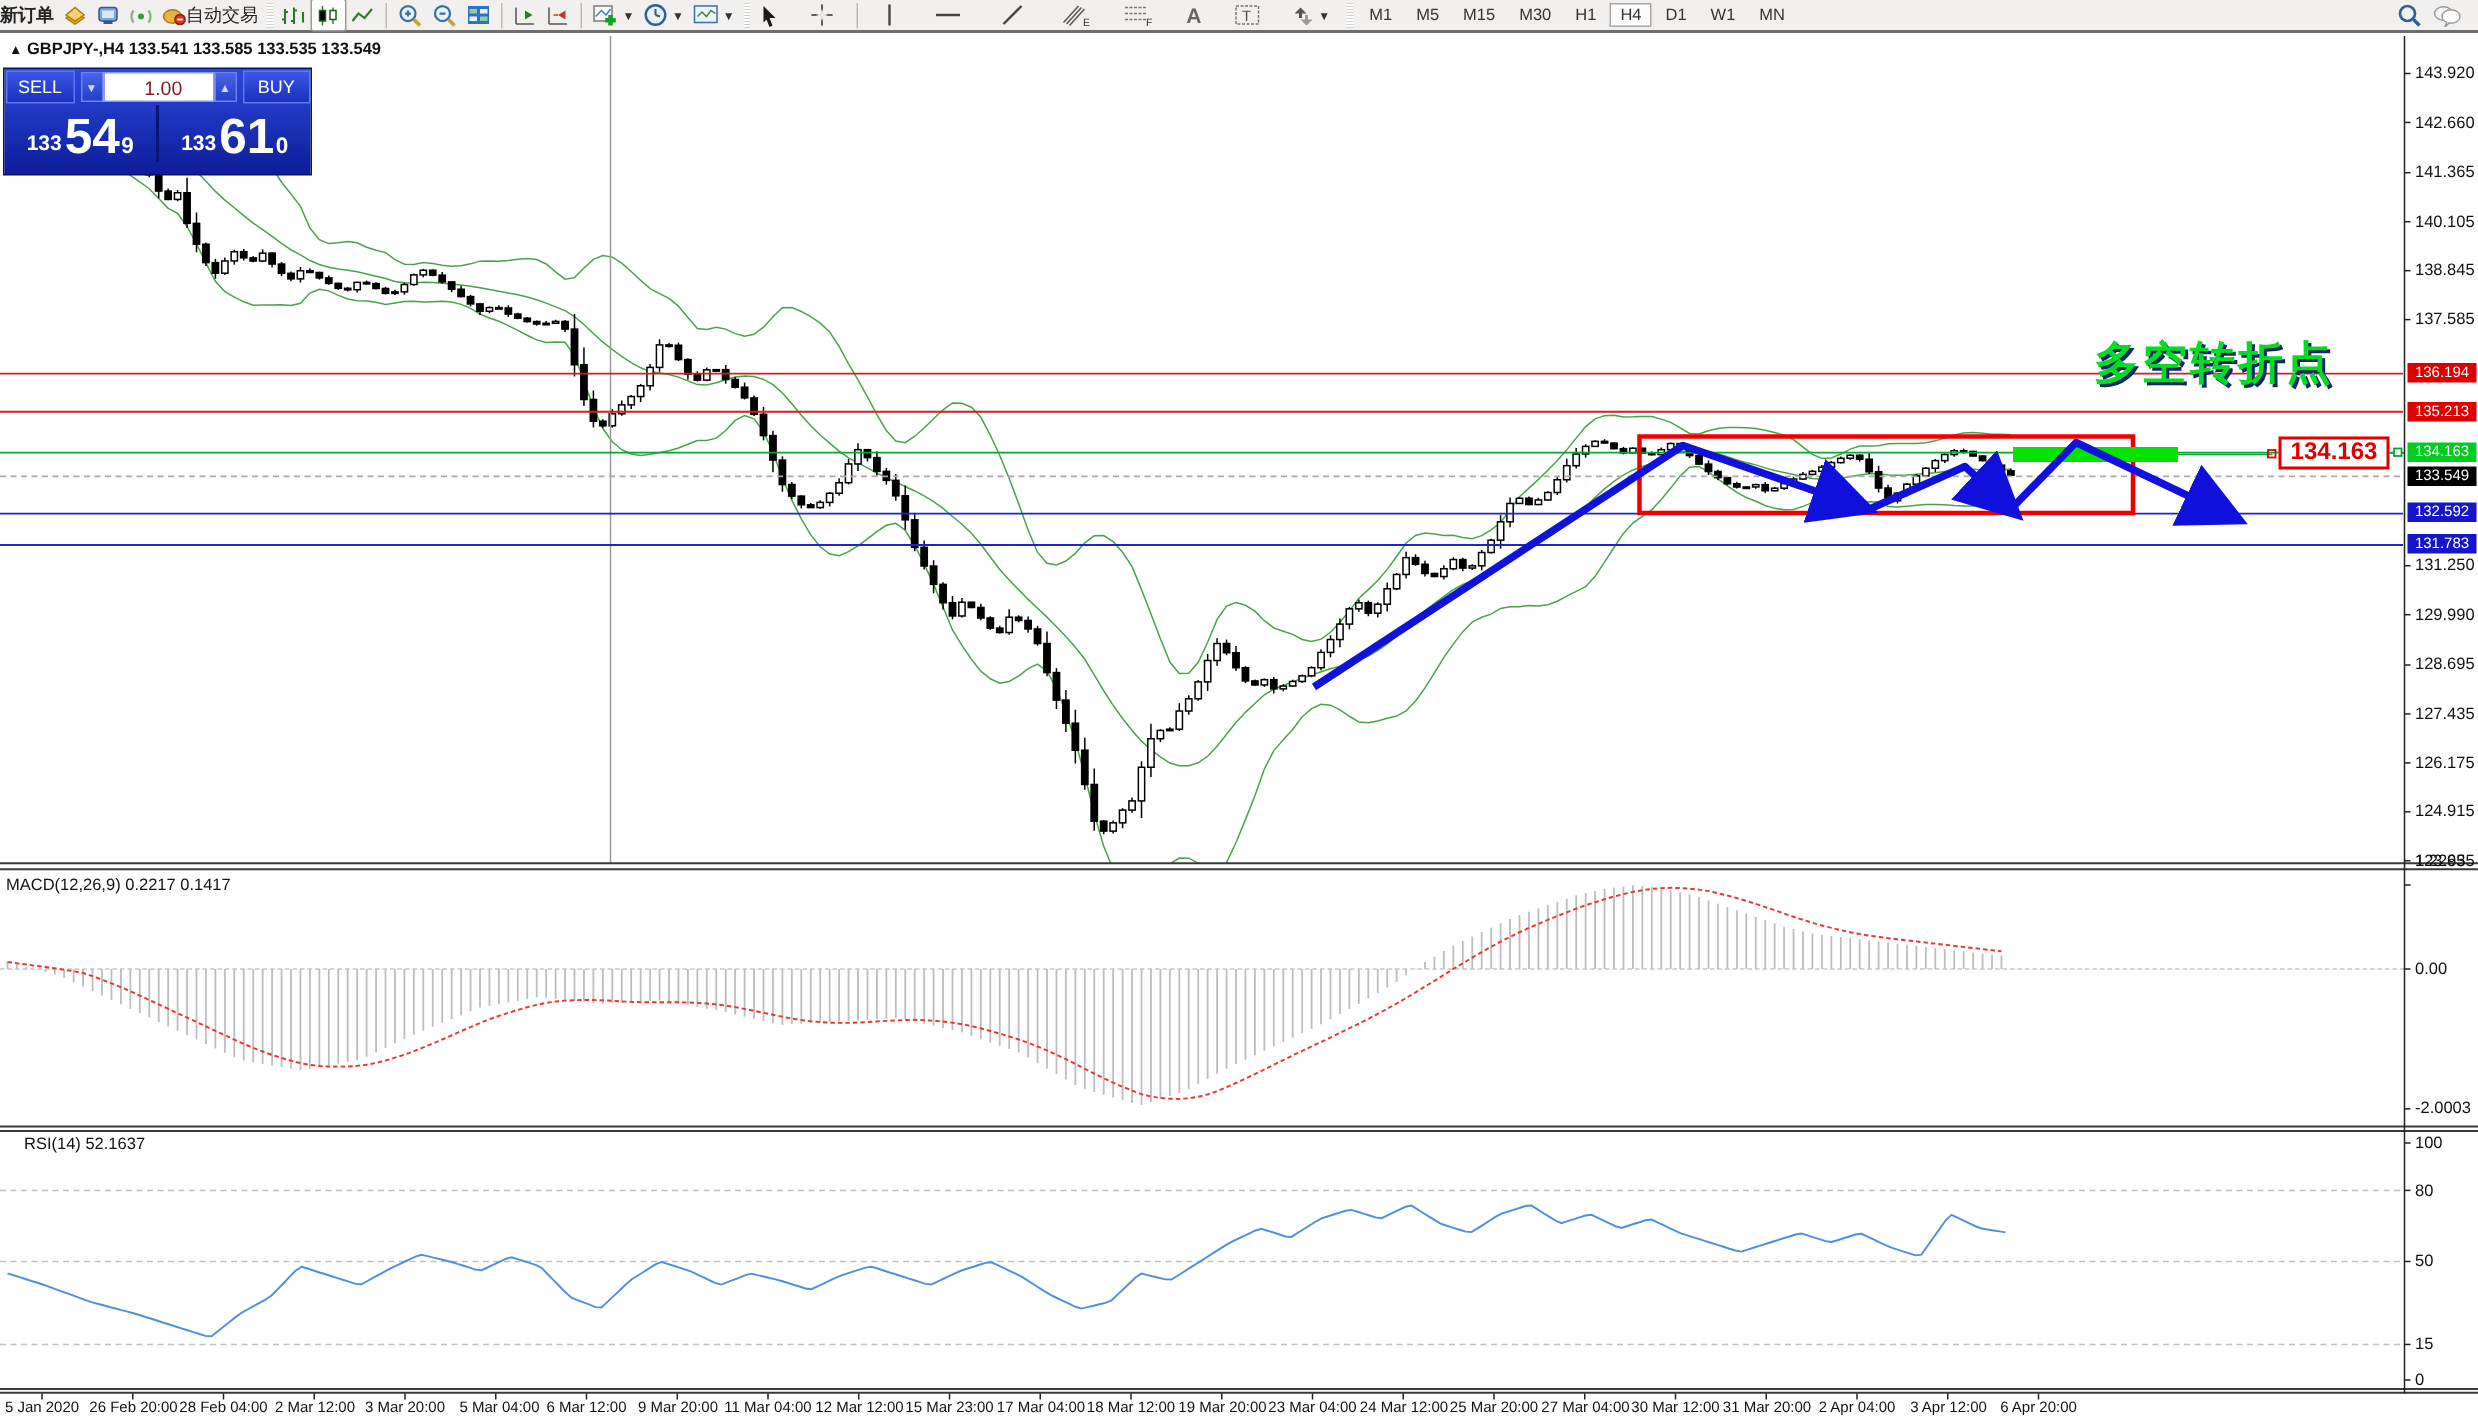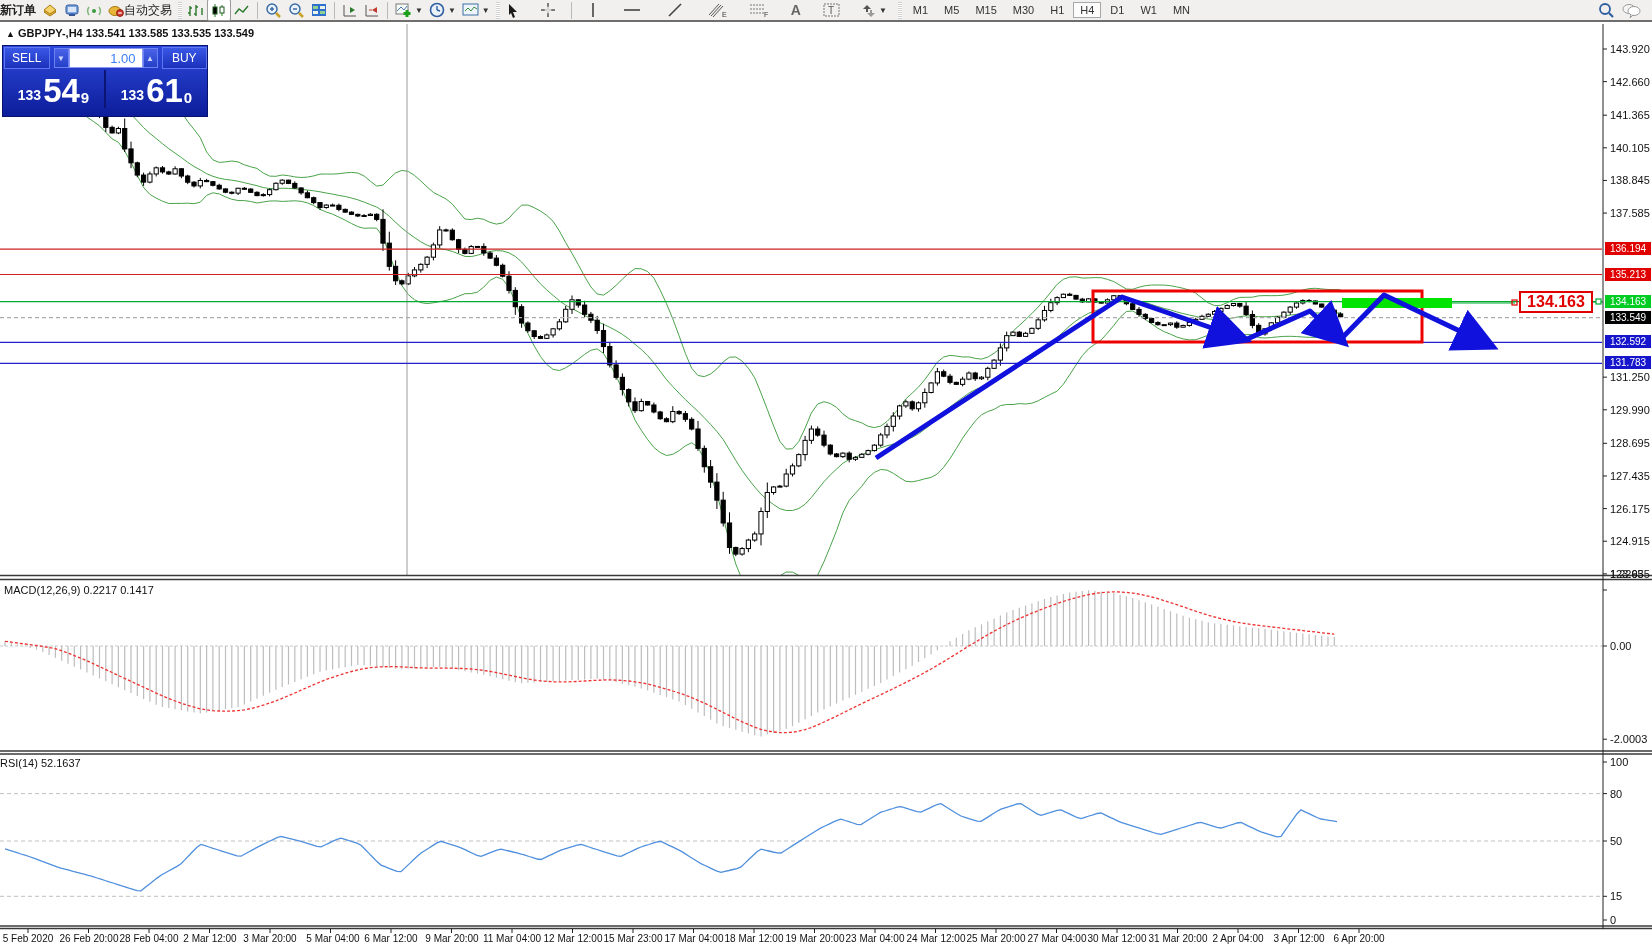--- a/index.html
+++ b/index.html
@@ -25,22 +25,22 @@
   .pane-label{position:absolute;font-size:11px;color:#111;z-index:10;}
 
   
   .trade-panel{position:absolute;left:2px;top:45px;width:206px;height:72px;z-index:30;
                background:linear-gradient(#2c49dd,#0d1d9a);border:1px solid #08136e;box-sizing:border-box;}
   .tp-row1{display:flex;height:24px;align-items:center;}
   .tp-sell,.tp-buy{width:46px;height:22px;background:linear-gradient(#3a57e6,#1a31bb);color:#fff;font-size:12px;
                    display:flex;align-items:center;justify-content:center;border:1px solid #5f76f0;box-sizing:border-box;}
   .tp-spin{width:15px;height:20px;background:linear-gradient(#4a63e8,#2440c6);color:#cdd6ff;font-size:8px;
            display:flex;align-items:center;justify-content:center;border:1px solid #6c82f2;box-sizing:border-box;}
-  .tp-vol{width:74px;height:20px;border:1px solid #8a98f5;background:#fff;color:#3b82f6;font-size:13px;
-          text-align:right;padding:0 6px;box-sizing:border-box;font-family:"Liberation Sans",sans-serif;}
+  .tp-vol{width:74px;height:20px;border:1px solid #8a98f5;background:#fff;color:#7f1d1d;font-size:13px;
+          text-align:right;padding:0 20px;box-sizing:border-box;font-family:"Liberation Sans",sans-serif;}
   .tp-row2{display:flex;height:38px;}
   .tp-price{flex:1;display:flex;align-items:flex-end;justify-content:center;color:#fff;padding-bottom:2px;}
   .tp-price .small{font-size:14px;font-weight:bold;margin:0 2px 3px 0;}
   .tp-price .big{font-size:33px;font-weight:bold;line-height:30px;}
   .tp-price .sup{font-size:15px;font-weight:bold;vertical-align:top;margin-left:1px;}
   .tp-div{width:2px;background:#0a1574;}
 
   
   .chip{position:absolute;left:1605px;width:46px;height:13px;color:#fff;font-size:10px;line-height:13px;
         text-align:center;z-index:12;}
@@ -1016,22 +1016,23 @@
       <div class="tp-div"></div>
       <div class="tp-price">
         <span class="small">133</span>
           <span class="big">61</span>
           <span class="sup">0</span>
       </div>
     </div>
   </div>
 
   <div class="pane-label" style="left:4px;top:584px;">MACD(12,26,9) 0.2217 0.1417</div>
-  <div class="pane-label" style="left:0;top:757px;">RSI(14) 52.1637</div>
-
+  <div class="pane-label" style="left:16px;top:757px;">RSI(14) 52.1637</div>
+
+  <div class="turning-point">多空转折点</div>
   <div class="callout">134.163</div>
 
   <div id="overlay">
       <div class="chip" style="top:242px;background:#e00000">136.194</div>
       <div class="chip" style="top:268px;background:#e00000">135.213</div>
       <div class="chip" style="top:295px;background:#00cc22">134.163</div>
       <div class="chip" style="top:311px;background:#000000">133.549</div>
       <div class="chip" style="top:335px;background:#1515cc">132.592</div>
       <div class="chip" style="top:356px;background:#1515cc">131.783</div>
       <div class="tick-label" style="top:43px;">143.920</div>
@@ -1048,21 +1049,21 @@
       <div class="tick-label" style="top:535px;">124.915</div>
       <div class="tick-label" style="top:568px;">123.655</div>
       <div class="tick-label" style="top:568px;">1.2293</div>
       <div class="tick-label" style="top:640px;">0.00</div>
       <div class="tick-label" style="top:733px;">-2.0003</div>
       <div class="tick-label" style="top:756px;">100</div>
       <div class="tick-label" style="top:788px;">80</div>
       <div class="tick-label" style="top:835px;">50</div>
       <div class="tick-label" style="top:890px;">15</div>
       <div class="tick-label" style="top:914px;">0</div>
-      <div class="date-label" style="left:28px;">5 Feb 2020</div>
+      <div class="date-label" style="left:28px;">5 Jan 2020</div>
       <div class="date-label" style="left:89px;">26 Feb 20:00</div>
       <div class="date-label" style="left:149px;text-align:right;">28 Feb 04:00</div>
       <div class="date-label" style="left:210px;">2 Mar 12:00</div>
       <div class="date-label" style="left:270px;">3 Mar 20:00</div>
       <div class="date-label" style="left:333px;">5 Mar 04:00</div>
       <div class="date-label" style="left:391px;">6 Mar 12:00</div>
       <div class="date-label" style="left:452px;">9 Mar 20:00</div>
       <div class="date-label" style="left:512px;">11 Mar 04:00</div>
       <div class="date-label" style="left:573px;">12 Mar 12:00</div>
       <div class="date-label" style="left:633px;">15 Mar 23:00</div>

